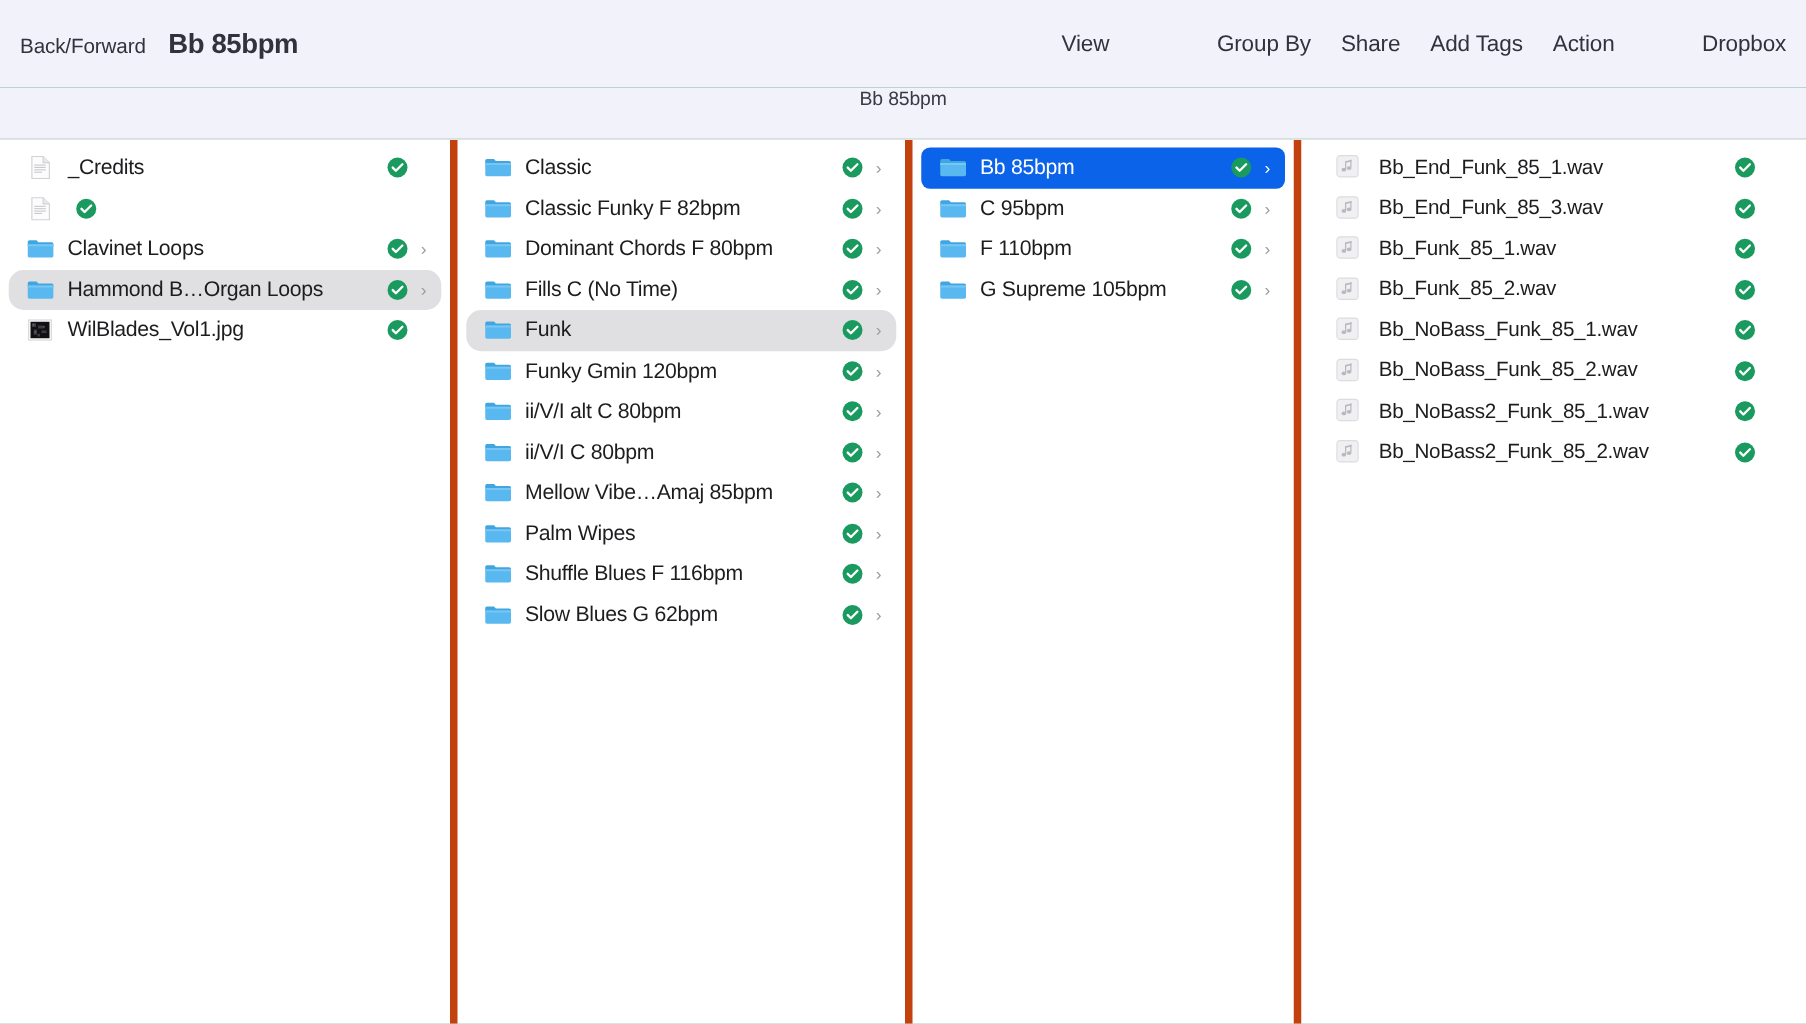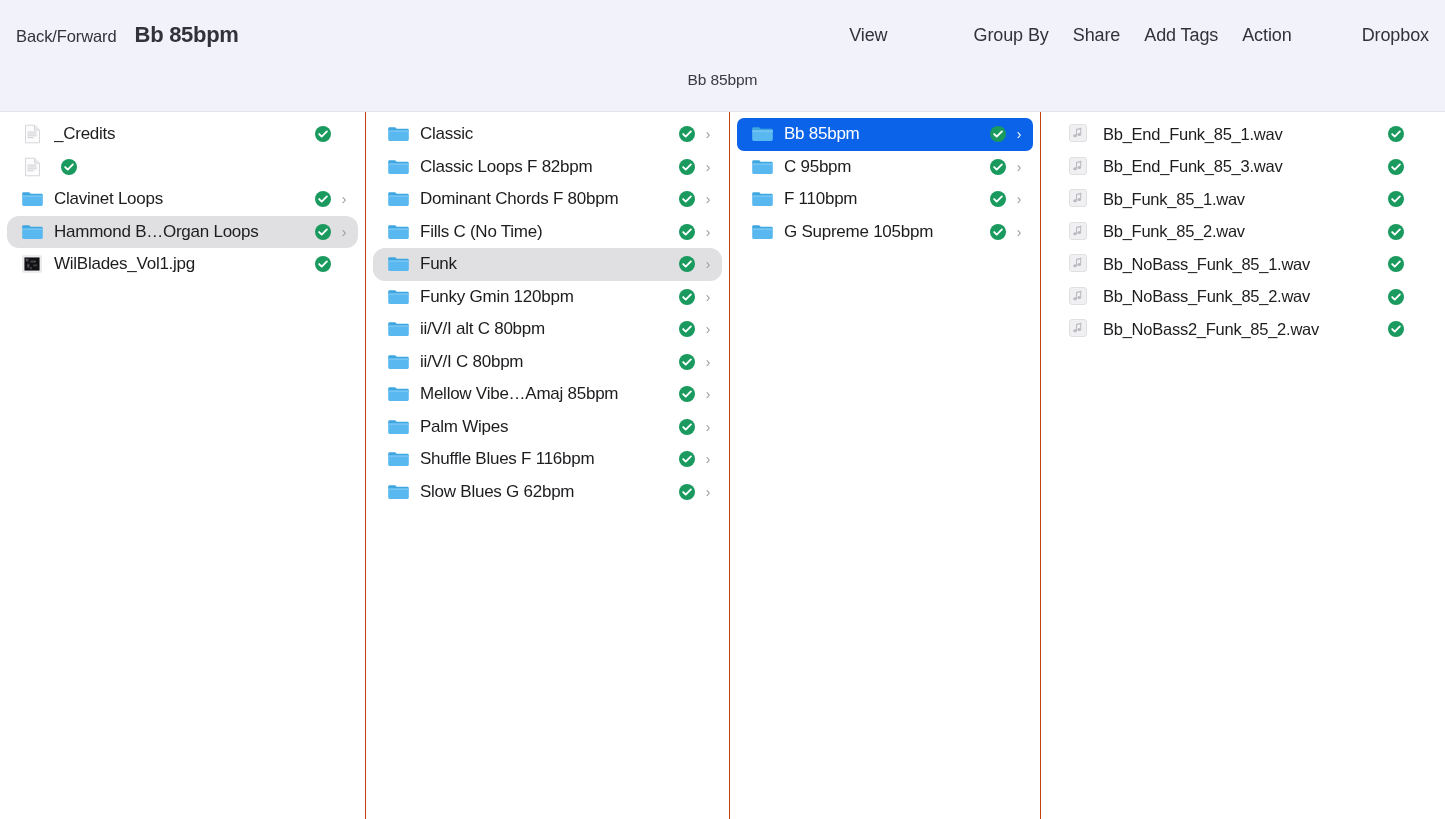--- a/index.html
+++ b/index.html
@@ -90,21 +90,21 @@
     flex: 1 1 auto;
     display: flex;
     background: #ffffff;
     border-top: 1px solid #e3e3e8;
     overflow: hidden;
   }
   .column {
     height: 100%;
     padding-top: 6px;
     box-sizing: border-box;
-    border-right: 1px solid #c2410c;
+    border-right: 6px solid #c2410c;
     overflow: hidden;
   }
   .col-0 { width: 366px; }
   .col-1 { width: 364px; }
   .col-2 { width: 311px; }
   .col-3 { width: 404px; border-right: none; }
 
   .row {
     height: 32.5px;
     display: flex;
@@ -314,21 +314,21 @@
           <span class="row-chevron">›</span>
         </div>
         <div class="row">
           <span class="row-icon">
             <svg width="22" height="22" viewBox="0 0 22 22">
               <path d="M1.2 5.6c0-.8.6-1.4 1.4-1.4h5.6l1.5 1.6h10.7c.8 0 1.4.6 1.4 1.4v1.1H1.2z" fill="#3fa6e0"></path>
               <path d="M1.2 7.4h20.6v9.1c0 .8-.6 1.4-1.4 1.4H2.6c-.8 0-1.4-.6-1.4-1.4z" fill="#5ab8f0"></path>
               <path d="M1.2 7.4h20.6v1.5H1.2z" fill="#79c6f4"></path>
             </svg>
           </span>
-          <span class="row-label">Classic Loops F 82bpm</span>
+          <span class="row-label">Classic Funky F 82bpm</span>
           <span class="row-badge">
             <svg width="18" height="18" viewBox="0 0 18 18">
               <circle cx="9" cy="9" r="8" fill="#1a9a5e"></circle>
               <path d="M5.2 9.1l2.5 2.5 5.2-5.2" fill="none" stroke="#ffffff" stroke-width="1.9" stroke-linecap="round" stroke-linejoin="round"></path>
             </svg>
           </span>
           <span class="row-chevron">›</span>
         </div>
         <div class="row">
           <span class="row-icon">
@@ -710,20 +710,42 @@
               <rect x="1.5" y="1.5" width="17" height="17" rx="2.6" fill="#f0f0f2" stroke="#dcdce0" stroke-width="0.9"></rect>
               <g fill="#b9b9c0">
                 <path d="M8.0 6.0l5.2-1.2v1.3L8.0 7.3z"></path>
                 <rect x="8.0" y="6.0" width="1.0" height="6.3"></rect>
                 <rect x="12.2" y="4.8" width="1.0" height="6.0"></rect>
                 <ellipse cx="7.1" cy="12.7" rx="1.9" ry="1.5"></ellipse>
                 <ellipse cx="11.3" cy="11.4" rx="1.9" ry="1.5"></ellipse>
               </g>
             </svg>
           </span>
+          <span class="row-label">Bb_NoBass2_Funk_85_1.wav</span>
+          <span class="row-badge">
+            <svg width="18" height="18" viewBox="0 0 18 18">
+              <circle cx="9" cy="9" r="8" fill="#1a9a5e"></circle>
+              <path d="M5.2 9.1l2.5 2.5 5.2-5.2" fill="none" stroke="#ffffff" stroke-width="1.9" stroke-linecap="round" stroke-linejoin="round"></path>
+            </svg>
+          </span>
+          <span class="row-chevron spacer">›</span>
+        </div>
+        <div class="row">
+          <span class="row-icon">
+            <svg width="20" height="20" viewBox="0 0 20 20">
+              <rect x="1.5" y="1.5" width="17" height="17" rx="2.6" fill="#f0f0f2" stroke="#dcdce0" stroke-width="0.9"></rect>
+              <g fill="#b9b9c0">
+                <path d="M8.0 6.0l5.2-1.2v1.3L8.0 7.3z"></path>
+                <rect x="8.0" y="6.0" width="1.0" height="6.3"></rect>
+                <rect x="12.2" y="4.8" width="1.0" height="6.0"></rect>
+                <ellipse cx="7.1" cy="12.7" rx="1.9" ry="1.5"></ellipse>
+                <ellipse cx="11.3" cy="11.4" rx="1.9" ry="1.5"></ellipse>
+              </g>
+            </svg>
+          </span>
           <span class="row-label">Bb_NoBass2_Funk_85_2.wav</span>
           <span class="row-badge">
             <svg width="18" height="18" viewBox="0 0 18 18">
               <circle cx="9" cy="9" r="8" fill="#1a9a5e"></circle>
               <path d="M5.2 9.1l2.5 2.5 5.2-5.2" fill="none" stroke="#ffffff" stroke-width="1.9" stroke-linecap="round" stroke-linejoin="round"></path>
             </svg>
           </span>
           <span class="row-chevron spacer">›</span>
         </div>
       </div>

